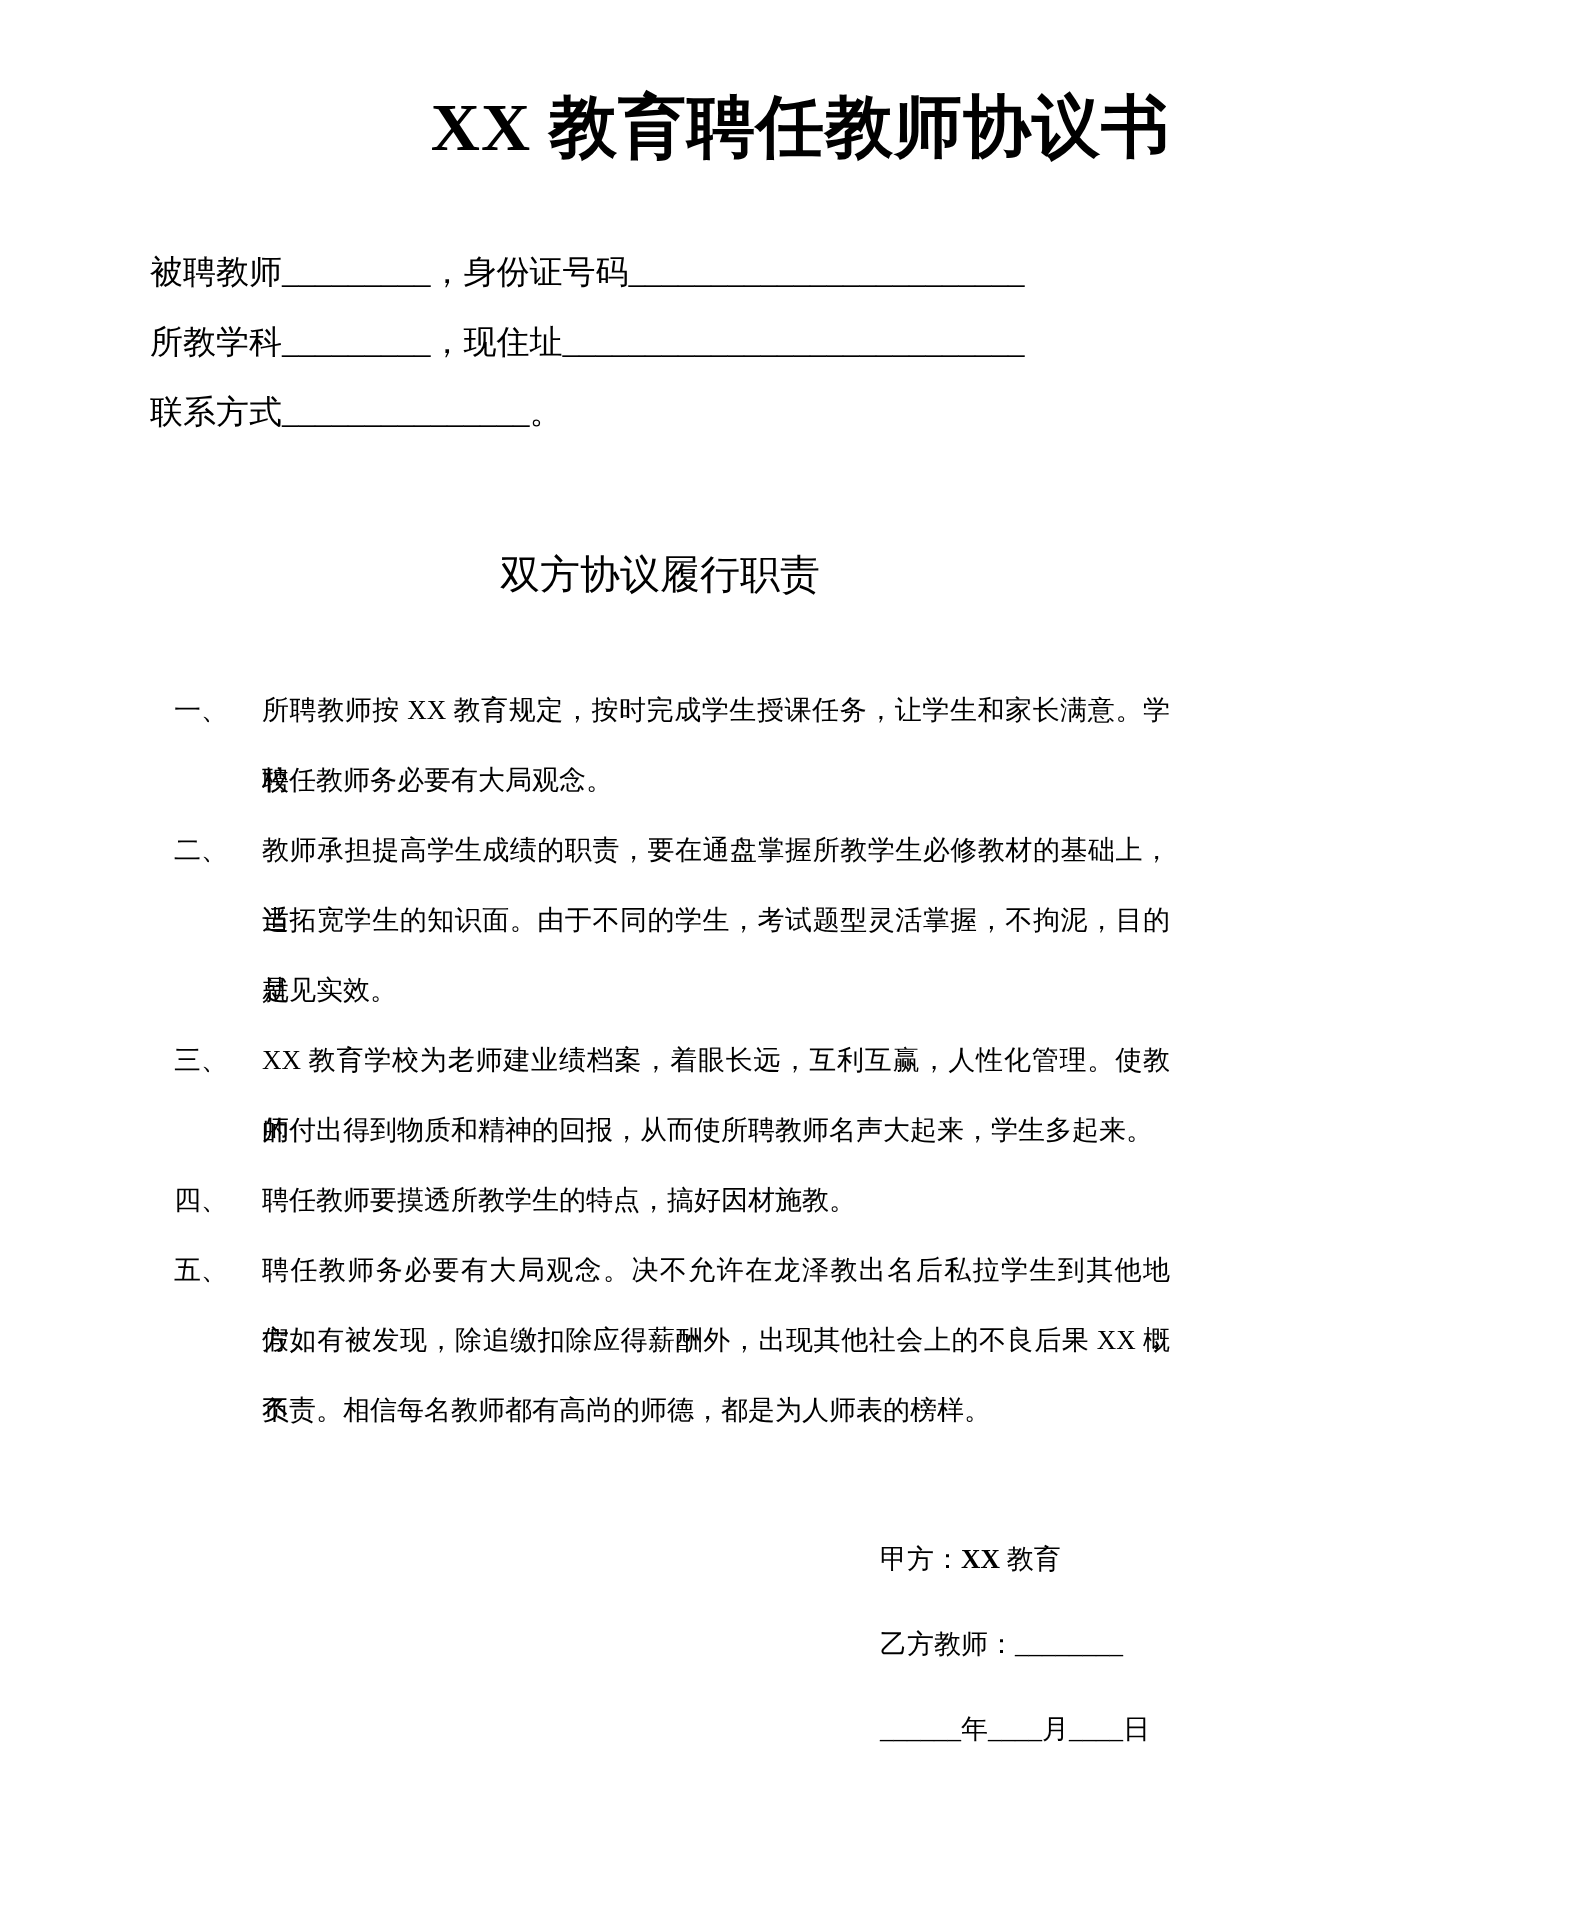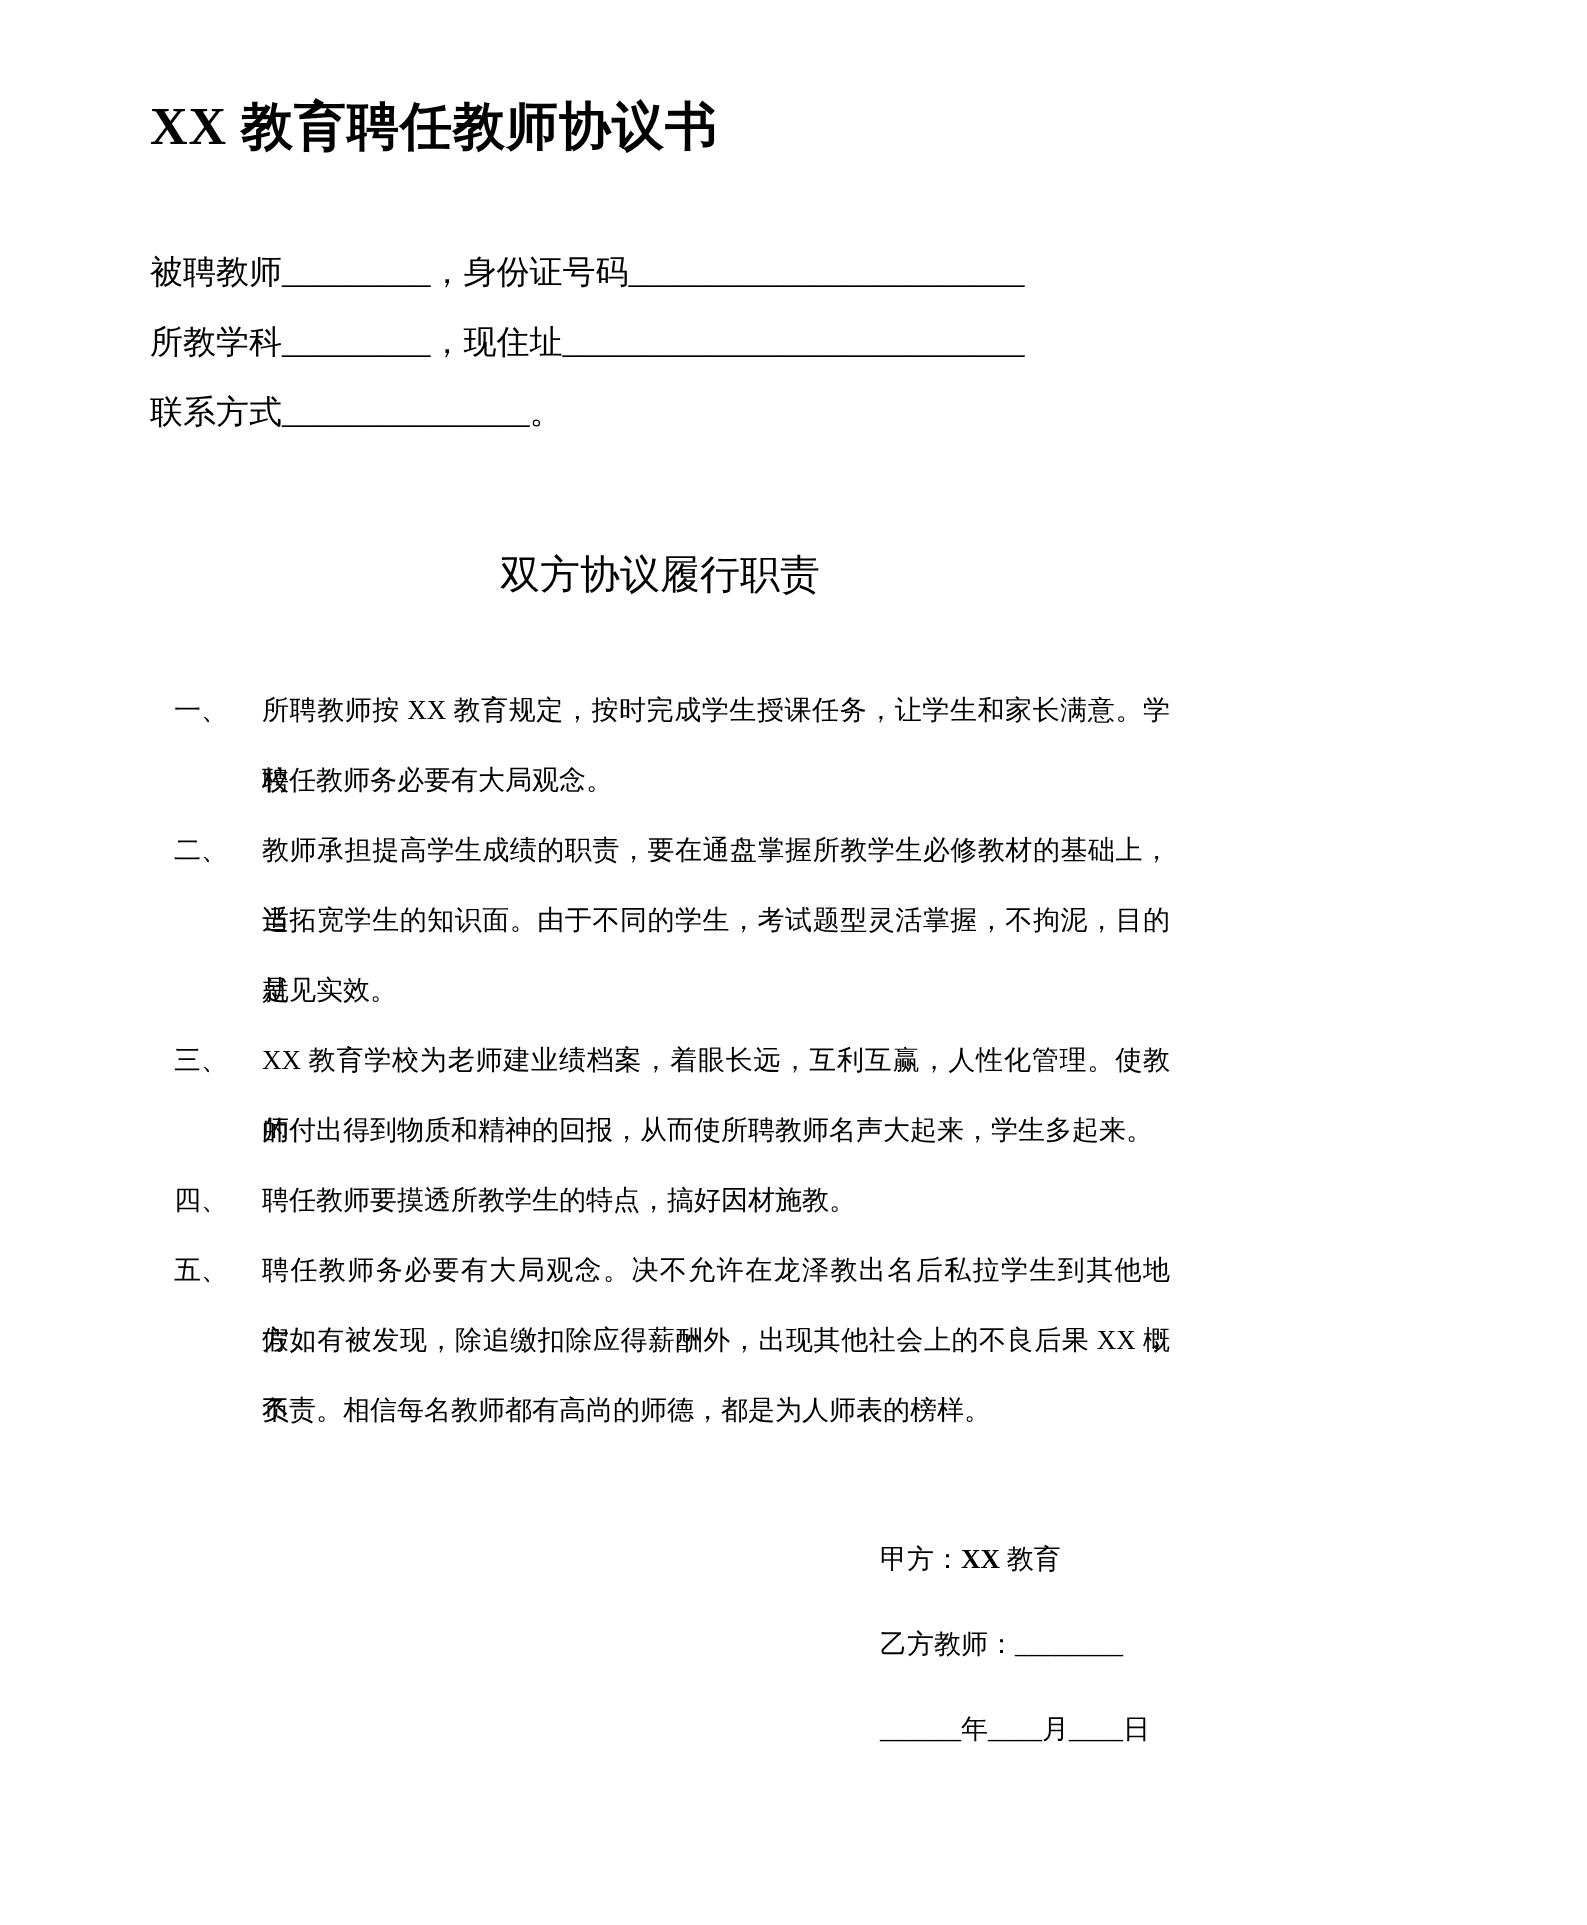--- a/index.html
+++ b/index.html
@@ -11,22 +11,22 @@
     background: #ffffff;
     box-sizing: border-box;
     padding: 92px 0 0 150px;
     font-family: "Liberation Serif", "DejaVu Serif", serif;
     color: #000000;
     overflow: hidden;
   }
   .content { width: 1020px; }
 
   .doc-title {
-    text-align: left;
-    font-size: 52px;
+    text-align: right;
+    font-size: 68px;
     font-weight: bold;
     line-height: 70px;
     letter-spacing: 1px;
   }
 
   .form-block { margin-top: 75px; font-size: 33px; }
   .form-line { line-height: 70px; height: 70px; white-space: nowrap; }
 
   .section-heading {
     margin-top: 100px;

